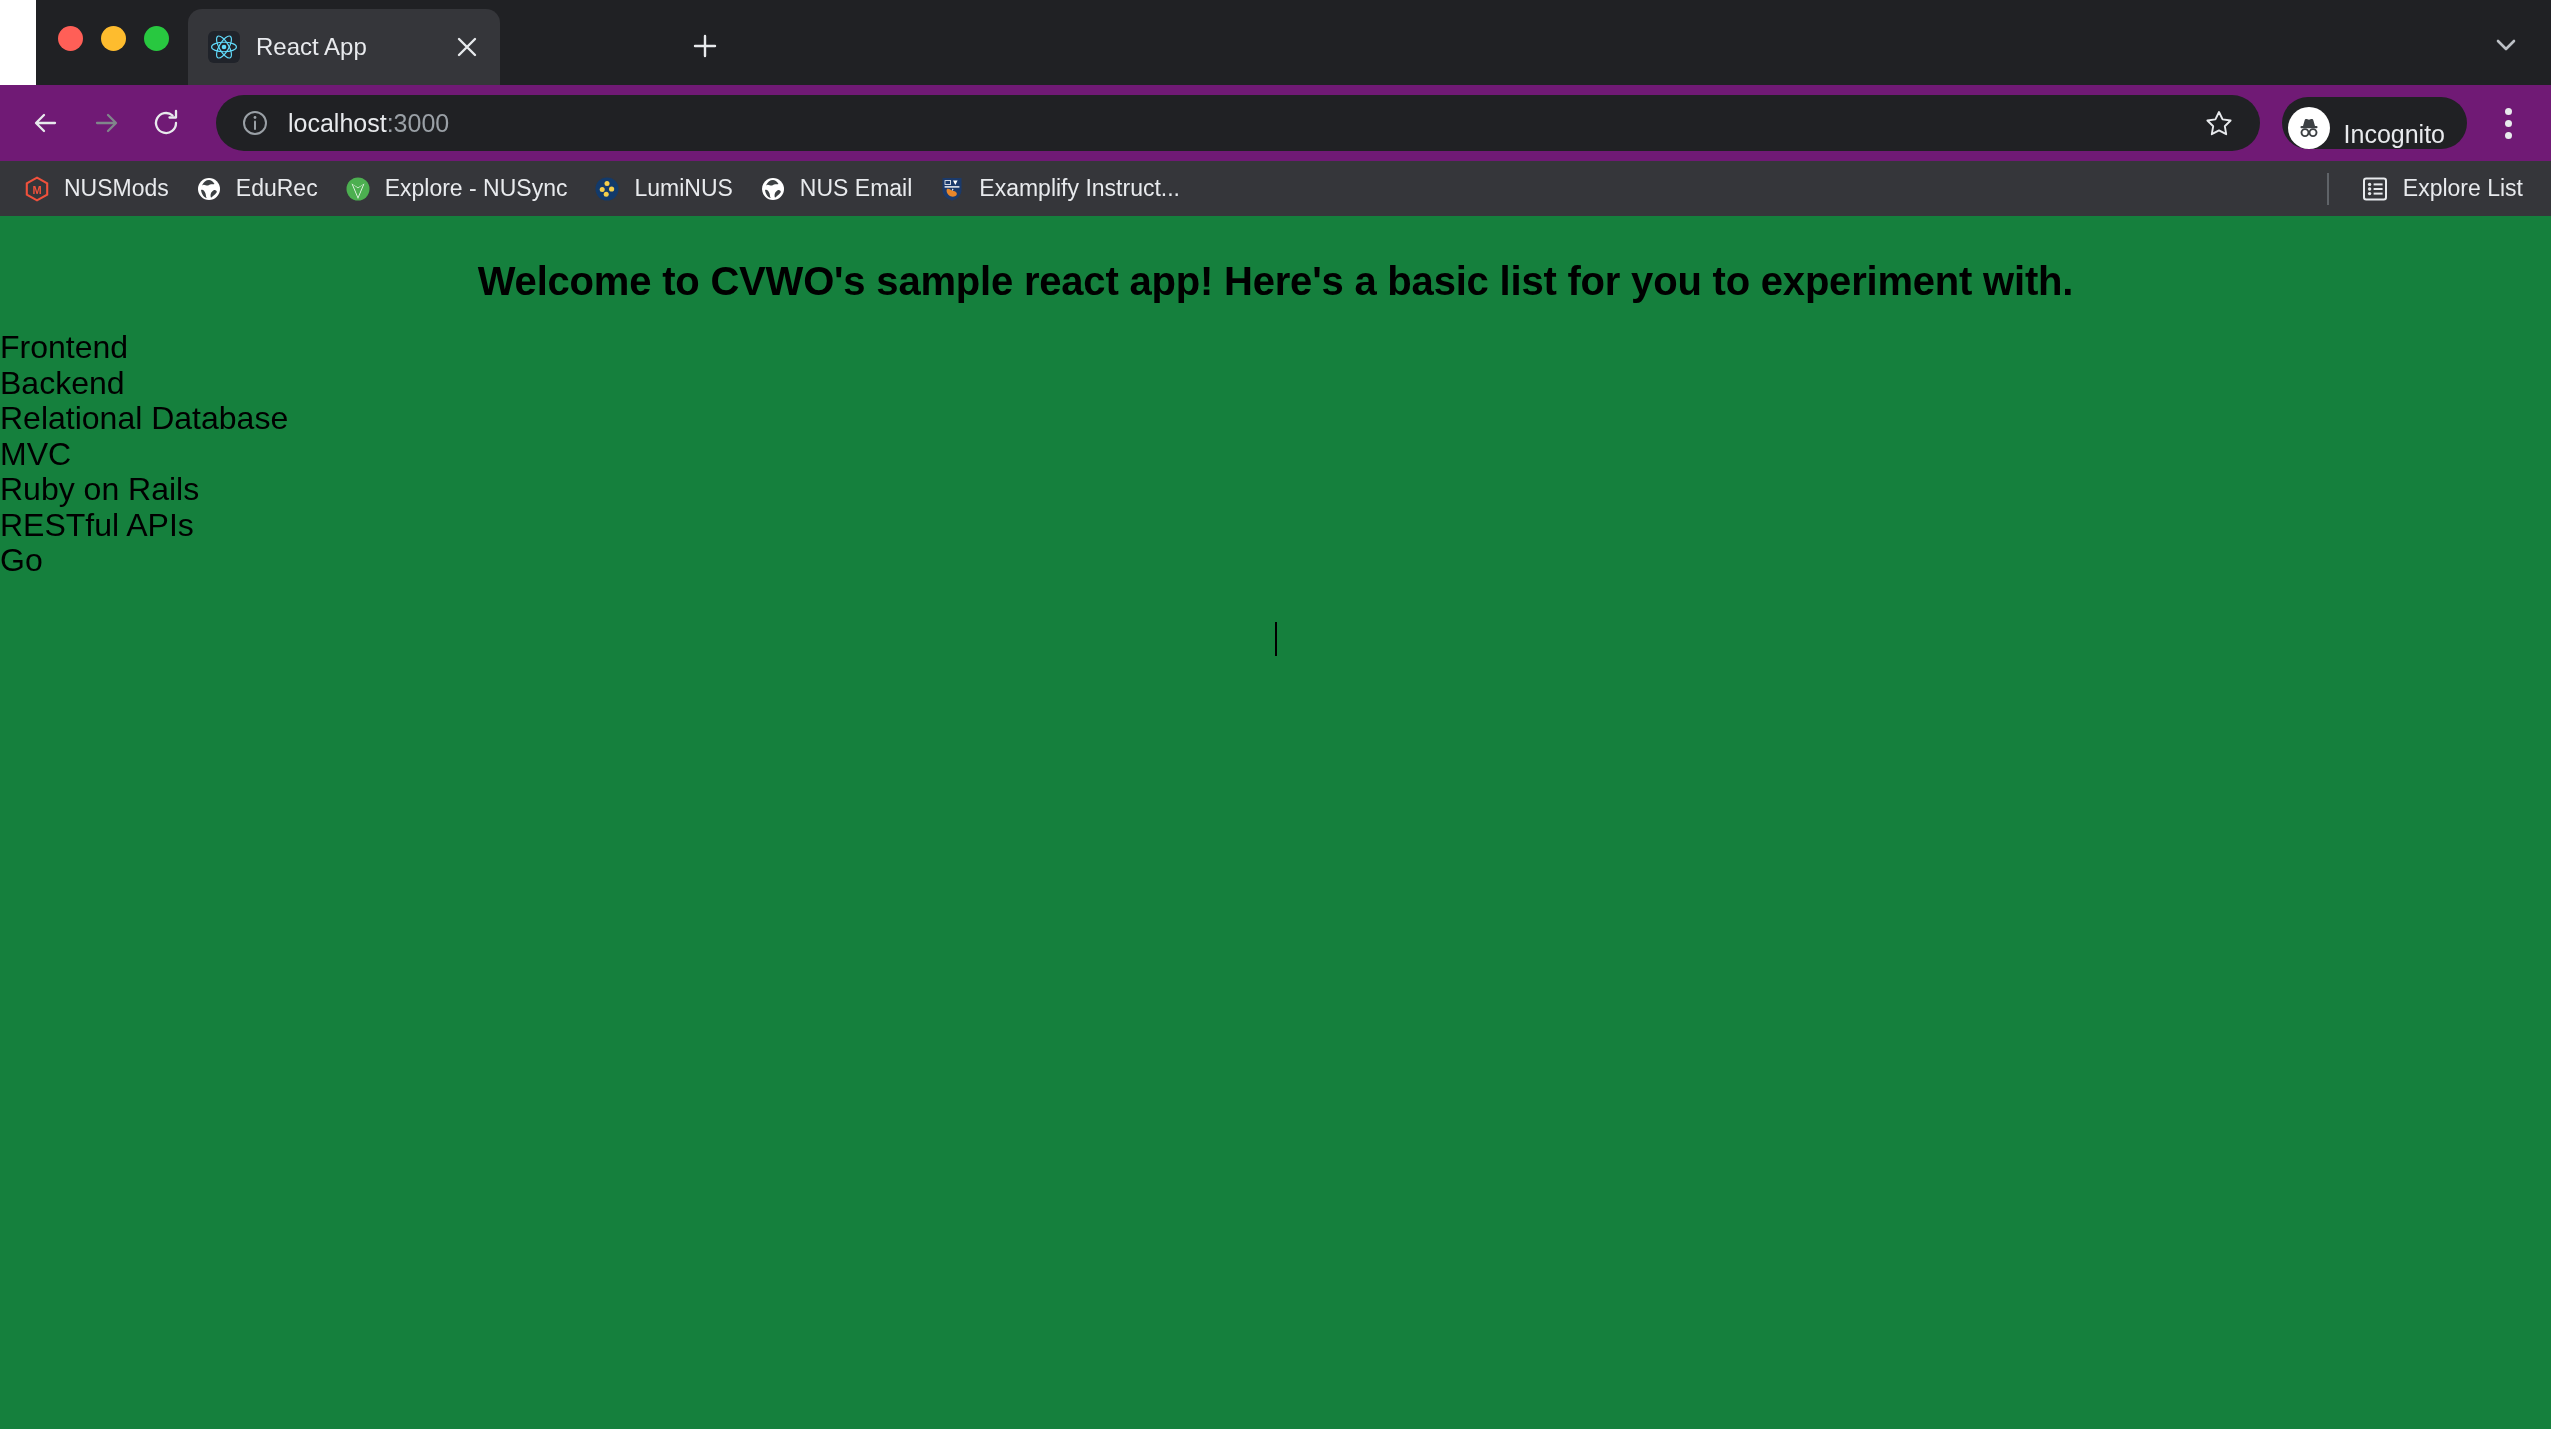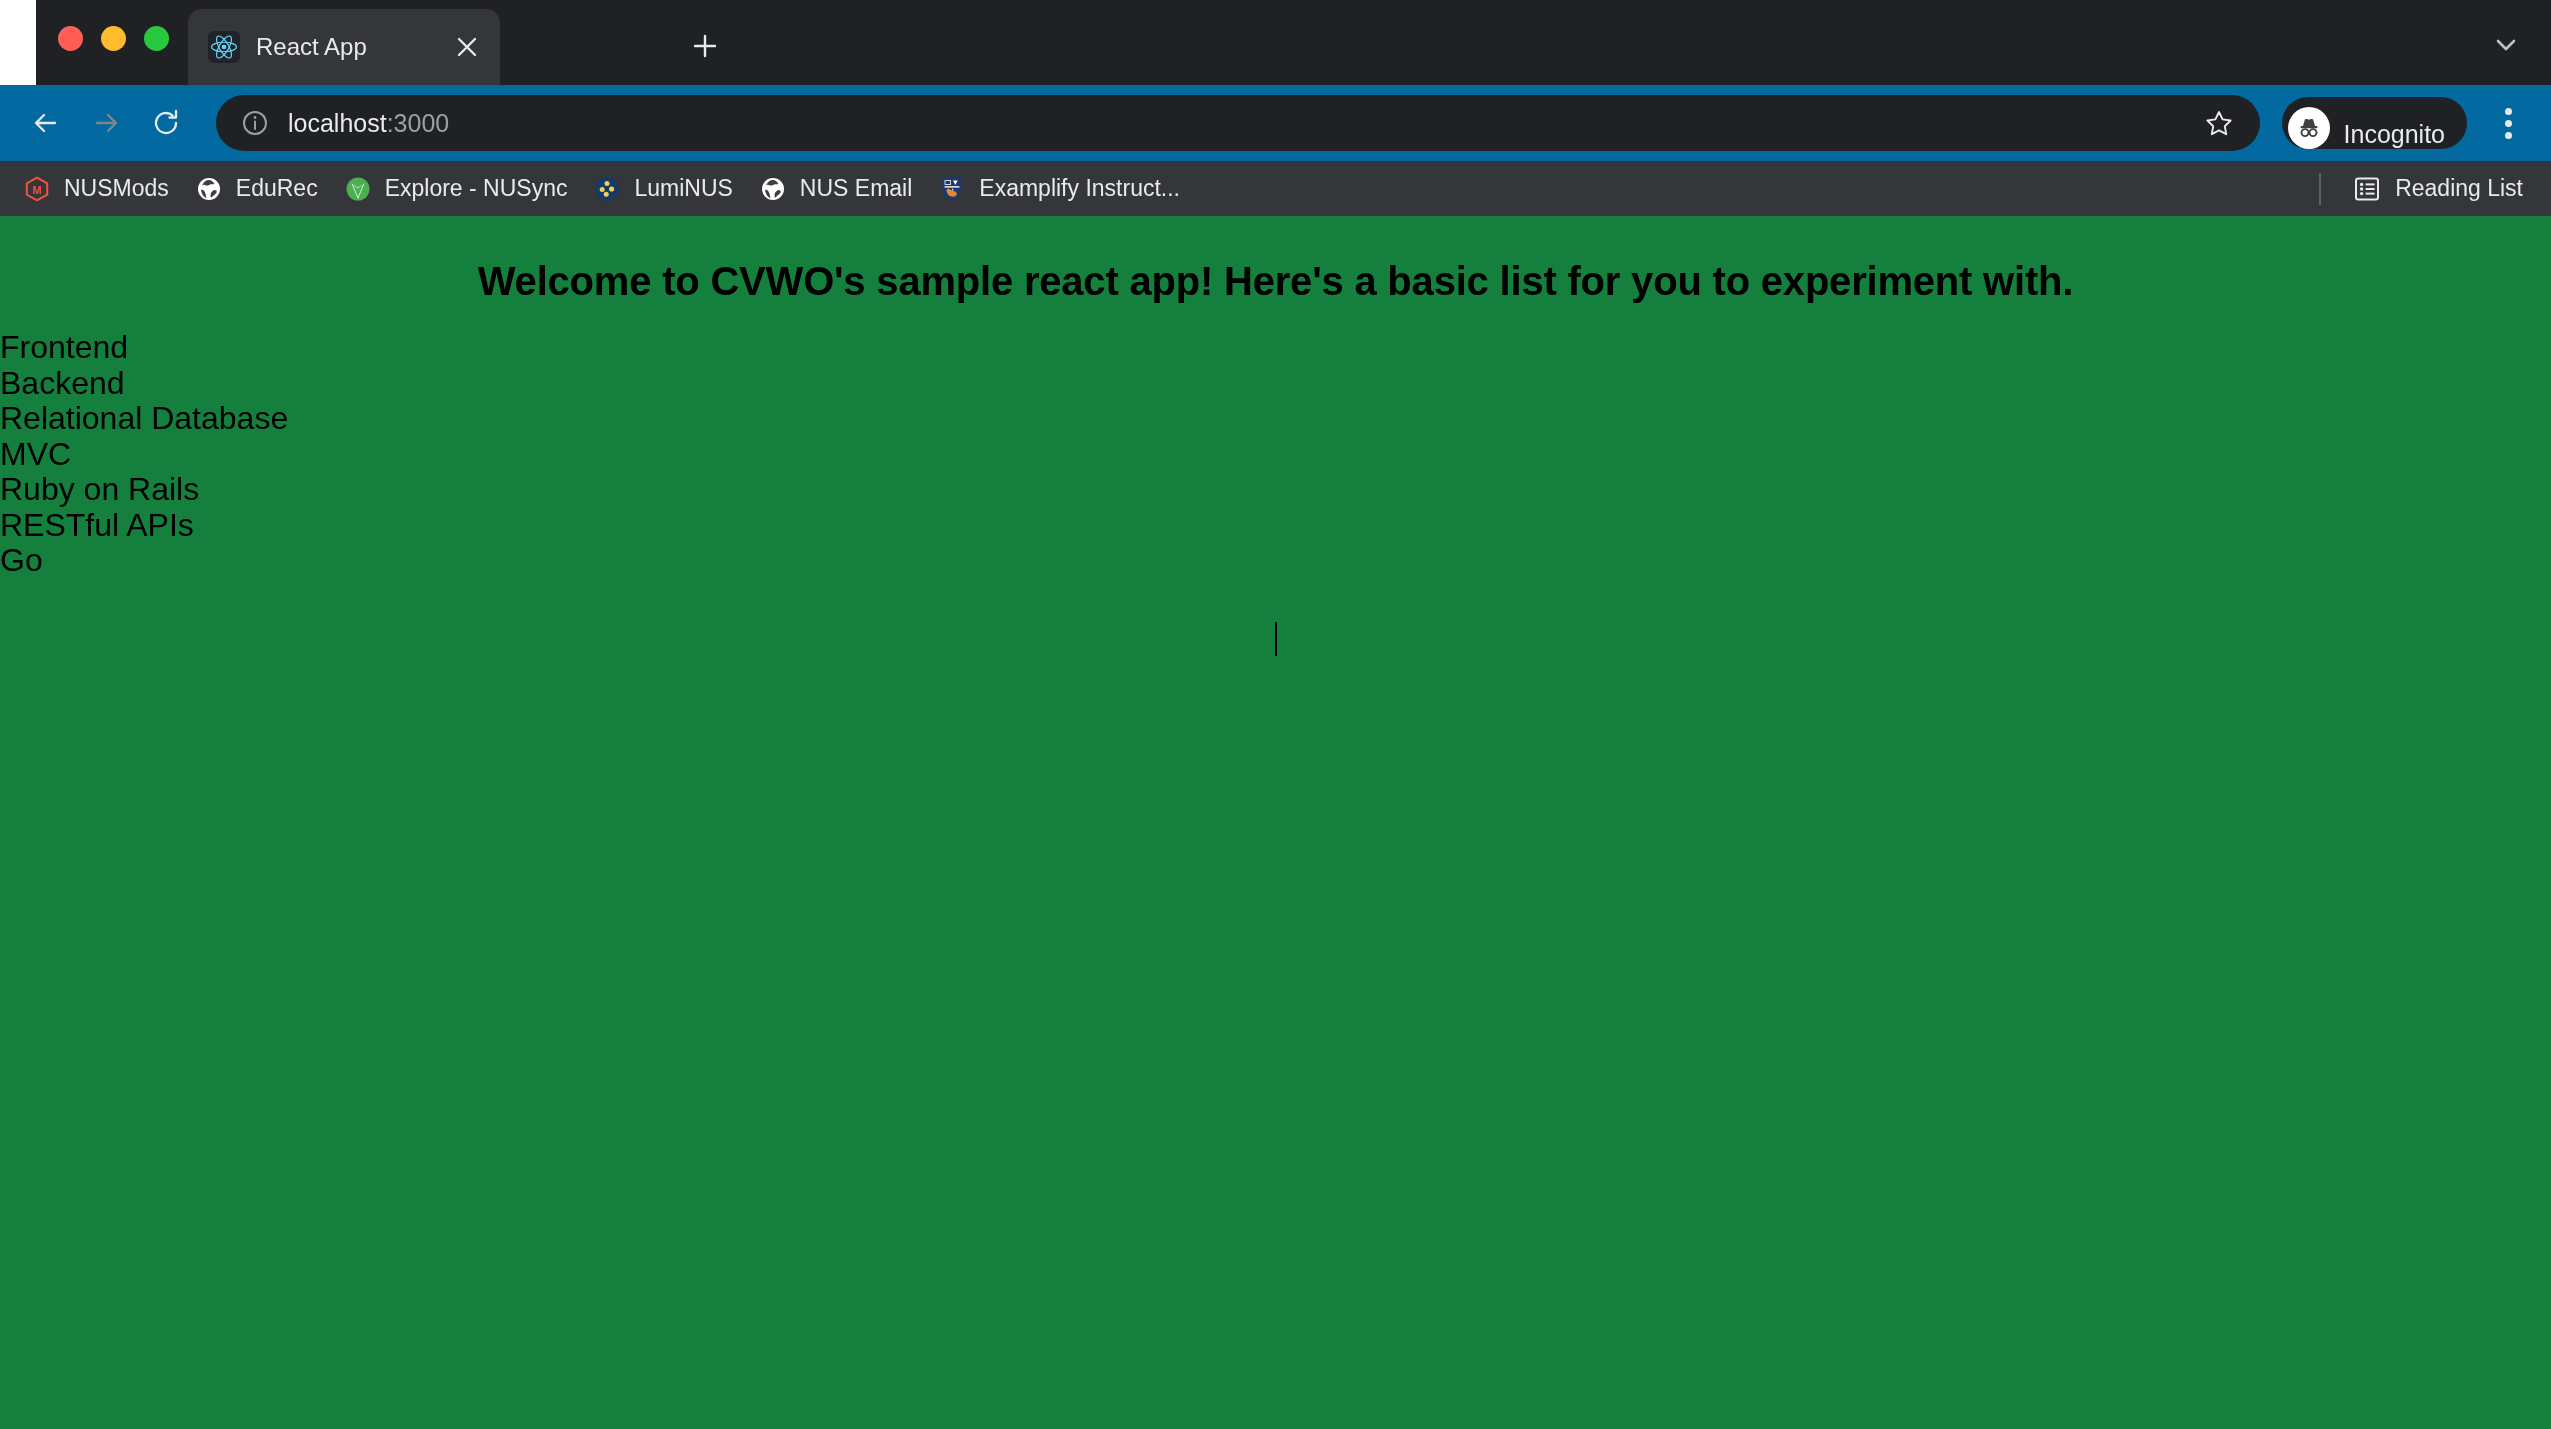--- a/index.html
+++ b/index.html
@@ -77,21 +77,21 @@
     position: absolute;
     right: 20px; top: 20px;
     width: 50px; height: 50px;
     display: flex; align-items: center; justify-content: center;
     color: #BDC1C6;
   }
 
   
   .toolbar {
     height: 76px;
-    background: #0369a1;
+    background: #701a75;
     display: flex;
     align-items: center;
     padding: 0 18px;
     gap: 4px;
   }
   .nav-btn {
     width: 56px; height: 56px;
     display: flex; align-items: center; justify-content: center;
     color: #E8EAED;
     border-radius: 50%;
@@ -445,21 +445,21 @@
           <svg width="28" height="28" viewBox="0 0 28 28">
             <rect x="3" y="3.5" width="22" height="21" rx="2.2" stroke="#E8EAED" stroke-width="2" fill="none"></rect>
             <circle cx="8.6" cy="9.4" r="1.7" fill="#E8EAED"></circle>
             <circle cx="8.6" cy="14" r="1.7" fill="#E8EAED"></circle>
             <circle cx="8.6" cy="18.6" r="1.7" fill="#E8EAED"></circle>
             <rect x="12.6" y="8.4" width="9" height="2" fill="#E8EAED"></rect>
             <rect x="12.6" y="13" width="9" height="2" fill="#E8EAED"></rect>
             <rect x="12.6" y="17.6" width="9" height="2" fill="#E8EAED"></rect>
           </svg>
         </span>
-        <span class="bookmark-label">Reading List</span>
+        <span class="bookmark-label">Explore List</span>
       </div>
     </div>
   </div>
 
   <div class="viewport">
 
     <h1 class="page-heading">Welcome to CVWO's sample react app! Here's a basic list for you to experiment with.</h1>
 
 
     <ul class="tool-list">

